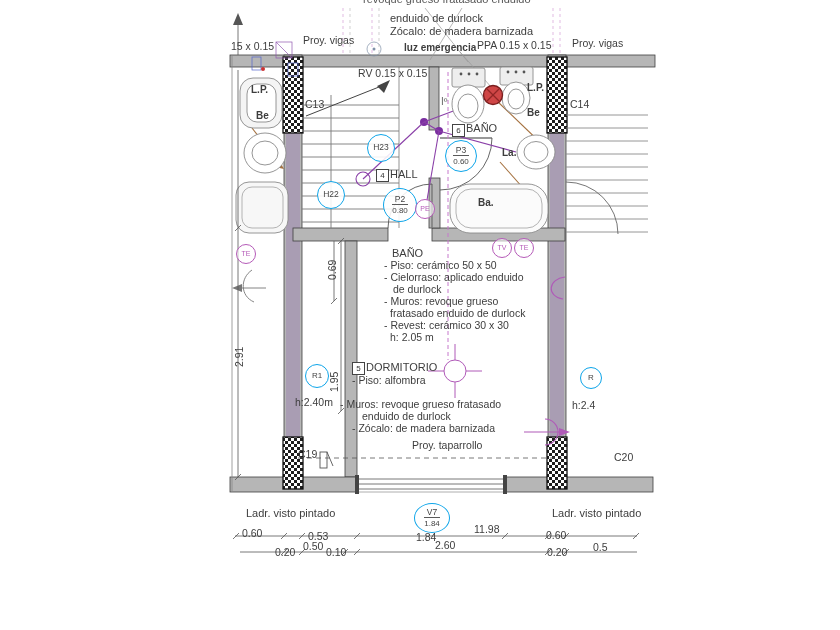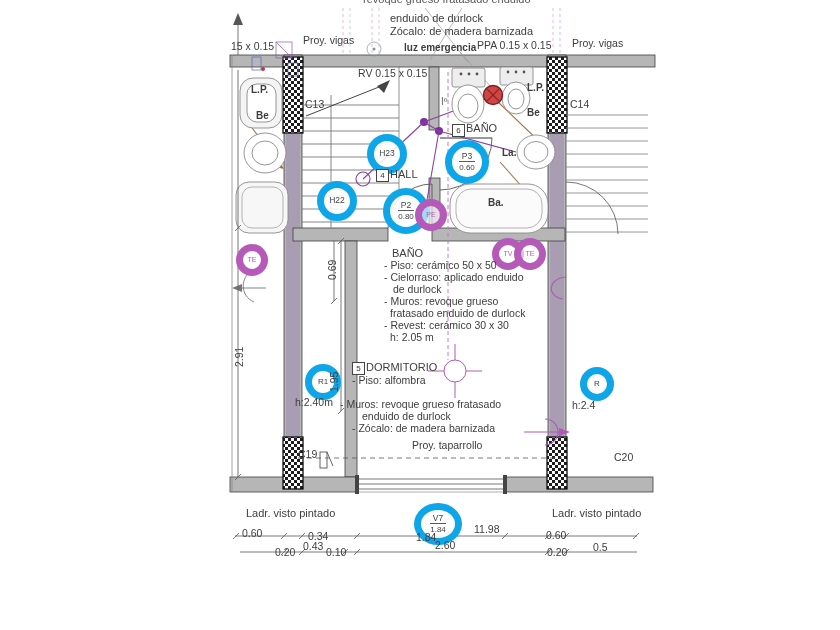--- a/index.html
+++ b/index.html
@@ -6,21 +6,21 @@
   #canvas{position:relative;width:840px;height:630px;background:#fff;overflow:hidden;
           font-family:"Liberation Sans",sans-serif;color:#3d3d3d;}
   svg{position:absolute;left:0;top:0;}
   .lbl{position:absolute;font-size:10.5px;color:#3d3d3d;white-space:nowrap;line-height:1.1;}
   .lbl.s{font-size:10px;font-weight:bold;}
   .lbl.xs{font-size:10px;color:#666;}
   .lbl.lg{font-size:11px;}
   .rot{transform:rotate(-90deg);transform-origin:0 0;}
   .clipbox{position:absolute;overflow:hidden;height:9px;}
   .clipbox span{display:block;margin-top:-7px;font-size:11px;color:#555;text-decoration:line-through;white-space:nowrap;}
-  .circ{position:absolute;border:7px solid #0ea5e9;border-radius:50%;
+  .circ{position:absolute;border:1px solid #0ea5e9;border-radius:50%;
         display:flex;flex-direction:column;align-items:center;justify-content:center;
         background:rgba(255,255,255,.88);color:#444;font-size:8.5px;line-height:1.15;text-align:right;}
   .circ.mag{border-color:#b55ab8;color:#b55ab8;background:rgba(255,255,255,.6);}
   .circ .frac{border-top:1px solid #5a5a5a;padding-top:1px;font-size:8px;}
   .nbox{position:absolute;width:11px;height:11px;border:1px solid #444;background:#fff;color:#333;
         font-size:8px;display:flex;align-items:center;justify-content:center;}
 </style>
 </head>
 <body>
 
@@ -293,21 +293,21 @@
 <div class="lbl xs" style="left:441px;top:96px;">Iº</div>
 <div class="nbox" style="left:452px;top:124px;">6</div>
 <div class="lbl lg" style="left:466px;top:122px;">BAÑO</div>
 <div class="circ" style="left:445px;top:140px;width:30px;height:30px;">
   <span>P3</span>
   <span class="frac">0.60</span>
 </div>
 <div class="lbl s" style="left:527px;top:82px;">L.P.</div>
 <div class="lbl s" style="left:527px;top:107px;">Be</div>
 <div class="lbl s" style="left:502px;top:147px;">La.</div>
-<div class="lbl s" style="left:488px;top:197px;">Ba.</div>
+<div class="lbl s" style="left:478px;top:197px;">Ba.</div>
 <div class="circ mag" style="left:492px;top:238px;width:18px;height:18px;font-size:7px;">TV</div>
 <div class="circ mag" style="left:514px;top:238px;width:18px;height:18px;font-size:7px;">TE</div>
 
 <div class="lbl lg" style="left:392px;top:247px;">BAÑO</div>
 <div class="lbl" style="left:384px;top:260px;">- Piso: cerámico 50 x 50</div>
 <div class="lbl" style="left:384px;top:272px;">- Cielorraso: aplicado enduido</div>
 <div class="lbl" style="left:393px;top:284px;">de durlock</div>
 <div class="lbl" style="left:384px;top:296px;">- Muros: revoque grueso</div>
 <div class="lbl" style="left:390px;top:308px;">fratasado enduido de durlock</div>
 <div class="lbl" style="left:384px;top:320px;">- Revest: cerámico 30 x 30</div>
@@ -331,24 +331,24 @@
 <div class="lbl" style="left:572px;top:400px;">h:2.4</div>
 <div class="lbl" style="left:577px;top:452px;margin-left:37px;">C20</div>
 
 <div class="lbl lg" style="left:246px;top:507px;">Ladr. visto pintado</div>
 <div class="lbl lg" style="left:552px;top:507px;">Ladr. visto pintado</div>
 <div class="circ" style="left:414px;top:503px;width:34px;height:28px;border-radius:50%;">
   <span>V7</span>
   <span class="frac">1.84</span>
 </div>
 <div class="lbl" style="left:242px;top:528px;">0.60</div>
-<div class="lbl" style="left:308px;top:531px;">0.34</div>
+<div class="lbl" style="left:308px;top:531px;">0.53</div>
 <div class="lbl" style="left:416px;top:532px;">1.84</div>
 <div class="lbl" style="left:474px;top:524px;">11.98</div>
 <div class="lbl" style="left:546px;top:530px;">0.60</div>
 <div class="lbl" style="left:275px;top:547px;">0.20</div>
-<div class="lbl" style="left:303px;top:541px;">0.43</div>
+<div class="lbl" style="left:303px;top:541px;">0.50</div>
 <div class="lbl" style="left:326px;top:547px;">0.10</div>
 <div class="lbl" style="left:435px;top:540px;">2.60</div>
 <div class="lbl" style="left:547px;top:547px;">0.20</div>
 <div class="lbl" style="left:593px;top:542px;">0.5</div>
 
 </div>
 
 </body></html>

